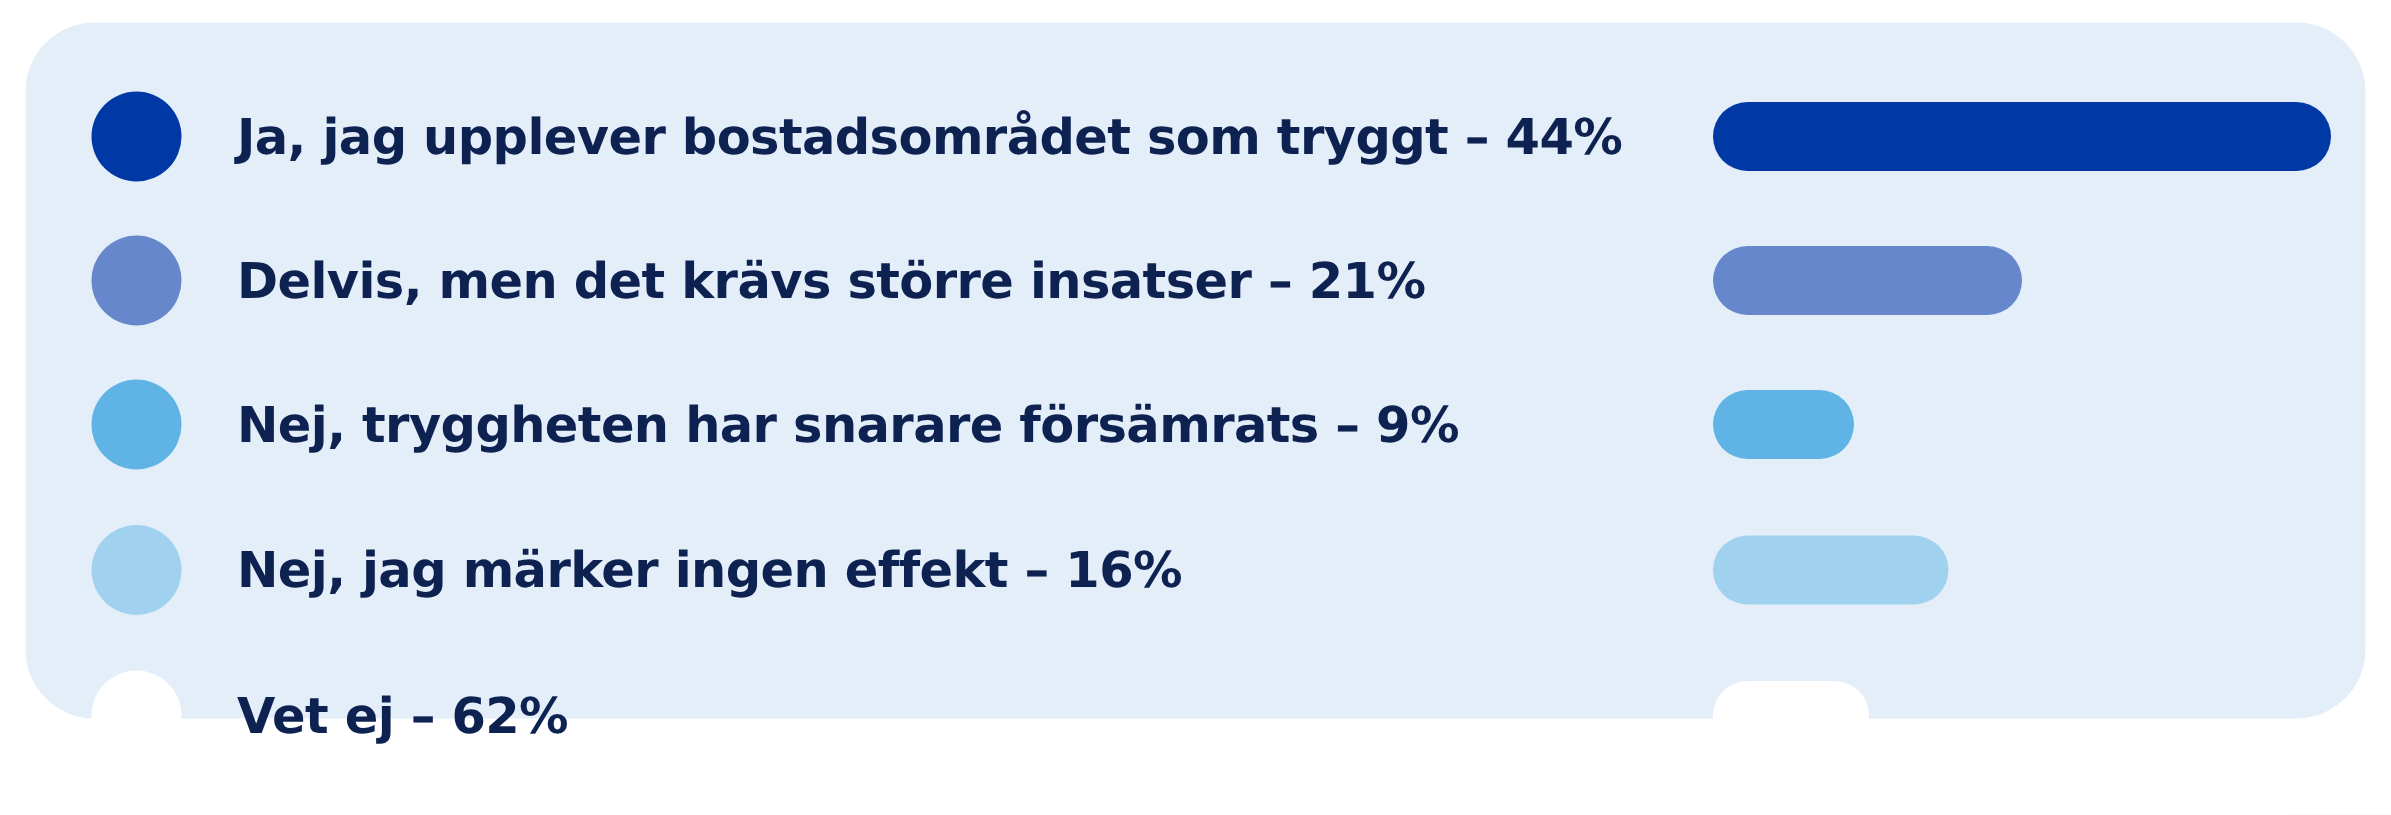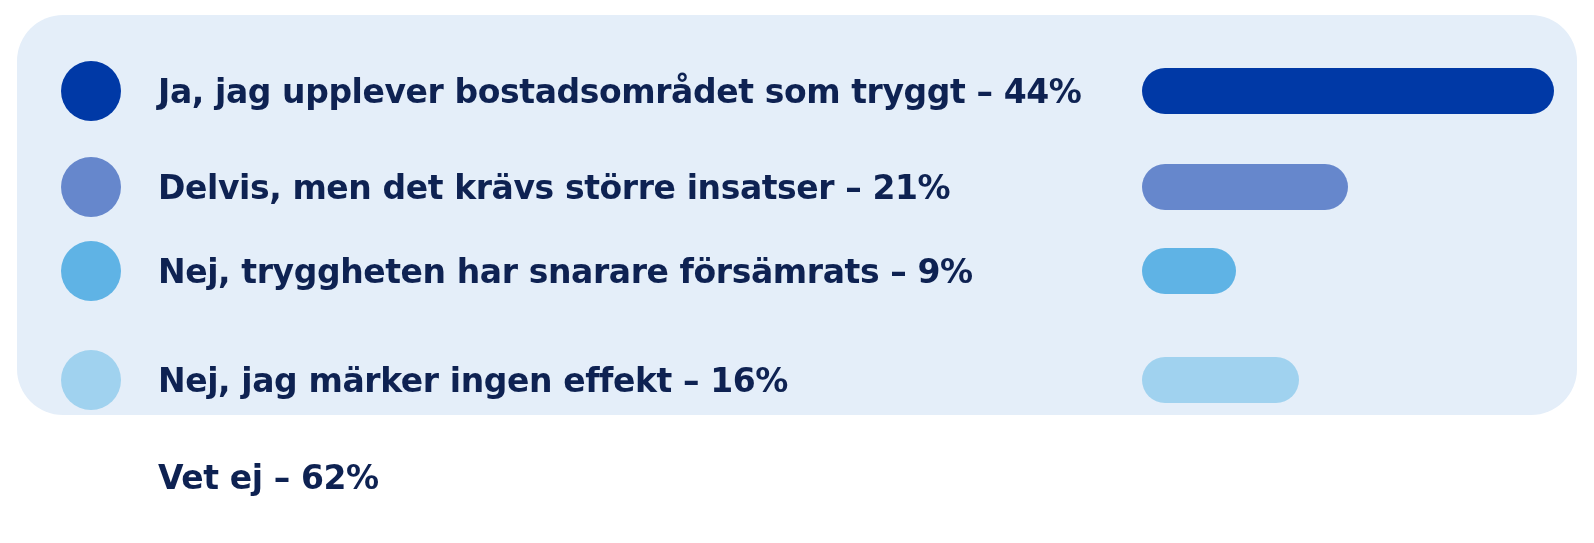--- a/index.html
+++ b/index.html
@@ -12,38 +12,38 @@
     height: 543px;
     overflow: hidden;
     font-family: "Liberation Sans", sans-serif;
   }
 
   #poll-card {
     position: absolute;
     left: 17px;
     top: 15px;
     width: 1560px;
-    height: 400px;
+    height: 464px;
     background: #e4eef9;
     border-radius: 46px;
     box-sizing: border-box;
   }
 
   .poll-row {
     position: absolute;
     left: 0;
     width: 100%;
     height: 96px;
     display: flex;
     align-items: center;
   }
 
   .row-0 { top: 28px; }
   .row-1 { top: 124px; text-align: right; }
-  .row-2 { top: 208px; }
+  .row-2 { top: 220px; }
   .row-3 { top: 317px; padding-left: 44px; }
   .row-4 { top: 414px; }
 
   .swatch-dot {
     position: absolute;
     left: 44px;
     top: 50%;
     transform: translateY(-50%);
     width: 60px;
     height: 60px;

